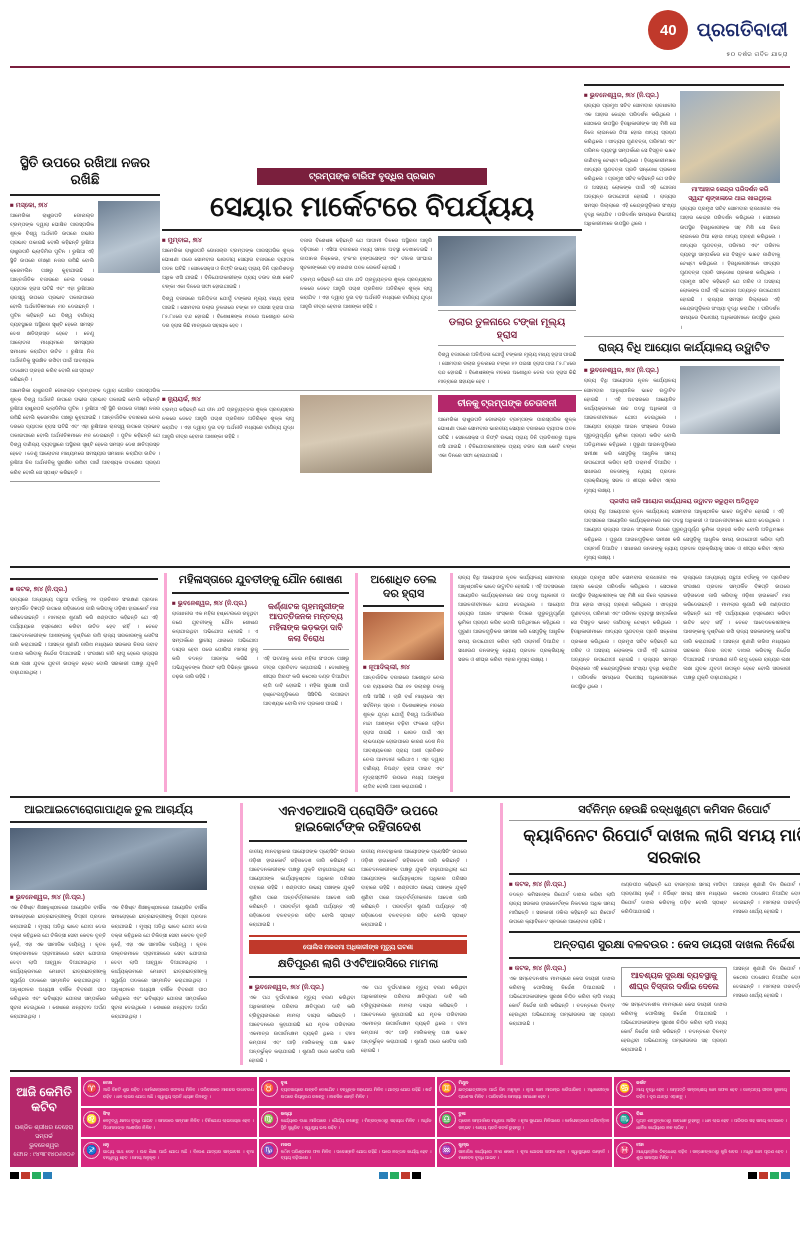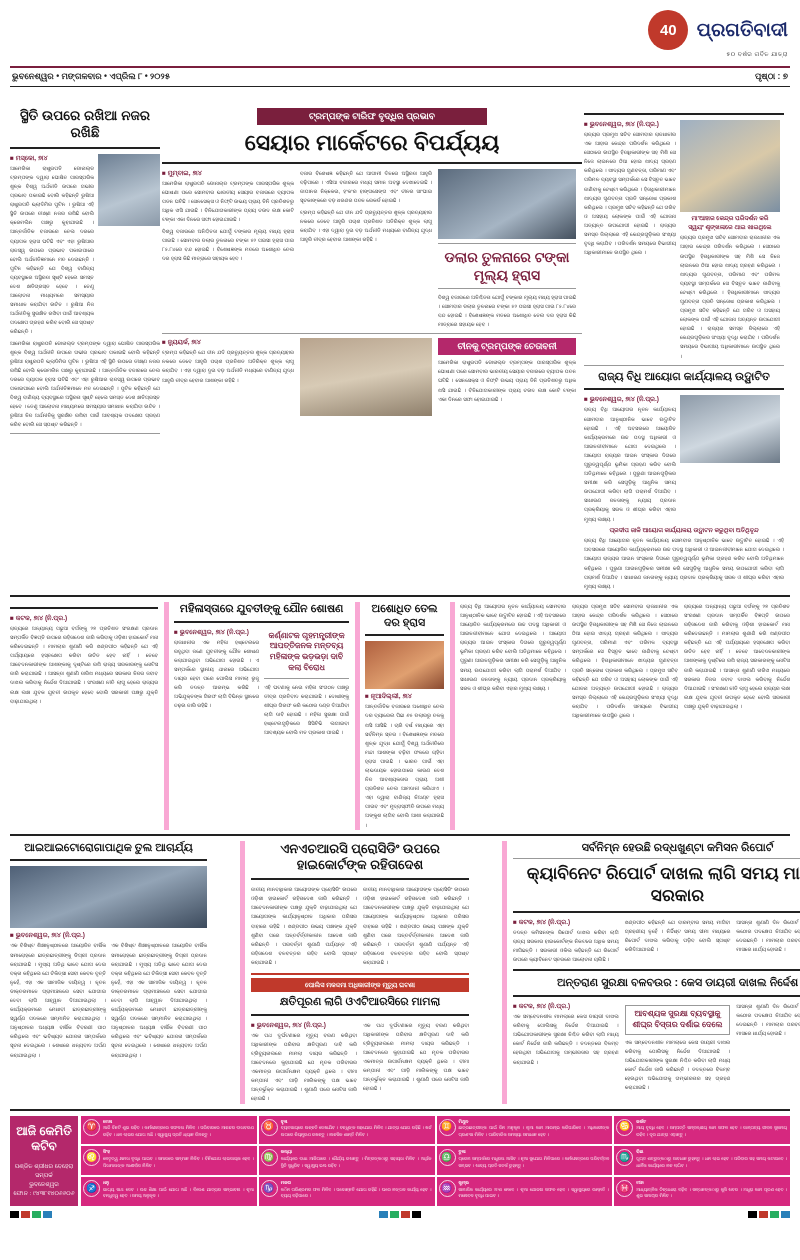--- a/index.html
+++ b/index.html
@@ -40,45 +40,45 @@
   .body-text {
     font-size:5.2px; line-height:1.75; text-align:justify; color:#222;
     word-spacing:0px;
   }
   .kicker {
     background:#7a1f3d; color:#fff; font-size:9px; font-weight:bold;
     text-align:center; padding:3px 4px; display:block;
   }
   .kicker-pink { background:#b4286b; }
   .kicker-red { background:#c0392b; }
-  .subhead { font-size:14px; font-weight:bold; color:#7a1f3d; text-align:center;
+  .subhead { font-size:10px; font-weight:bold; color:#7a1f3d; text-align:center;
     line-height:1.3; margin:4px 0; }
   .caption { font-size:6.2px; font-weight:bold; color:#7a1f3d; text-align:center;
     line-height:1.4; padding:2px 3px; }
   .photo { background:#c9d4de; position:relative; overflow:hidden; }
   .photo.p1 { background:linear-gradient(160deg,#6d7f93,#b9c6d2 60%,#8b99a8); }
   .photo.p2 { background:linear-gradient(150deg,#9fb0c2,#d9c9a8 55%,#7b8fa3); }
   .photo.p3 { background:linear-gradient(170deg,#b8a48e,#d8cbb6 50%,#8e7f6b); }
   .photo.p5 { background:linear-gradient(150deg,#5b6b7d,#a6b5c4 60%,#44505e); }
   .photo.p6 { background:linear-gradient(160deg,#8d9aa8,#cfd8e0 55%,#6d7a88); }
   .photo.p7 { background:linear-gradient(150deg,#b0603f,#e0a070 60%,#8a4a30); }
   .photo.p8 { background:linear-gradient(160deg,#4f6076,#93a4b6 50%,#3c4a5c); }
 
   .section-hd { font-size:13px; font-weight:bold; text-align:center; line-height:1.25;
     color:#111; }
   .section-hd.sm { font-size:11px; }
   .section-hd.lg { font-size:17px; }
-  .section-hd.xl { font-size:22px; }
+  .section-hd.xl { font-size:28px; }
 
   
   .band { display:flex; gap:6px; }
-  .vsep { border-left:5px solid #f9a8d4; }
+  .vsep { border-left:3px solid #f9a8d4; }
 
   
-  .top-band { display:flex; gap:2px; margin-top:21px; }
+  .top-band { display:flex; gap:2px; margin-top:11px;align-items:center; }
   .tb-left { width:150px; }
   .tb-mid { width:420px; }
   .tb-right { width:200px; }
 
   .mid-band { display:flex; gap:6px; margin-top:5px; }
 
   
   .horo-wrap { display:flex; gap:3px; margin-top:4px; }
   .horo-title-box { width:68px; background:#b4286b; color:#fff; text-align:center;
     padding:8px 3px; }
@@ -107,24 +107,20 @@
 <div class="page">
 
   <div class="masthead">
     <div class="logo-wrap">
       <span class="logo-badge">40</span>
       <span class="logo-name">ପ୍ରଗତିବାଦୀ</span>
       <div class="logo-sub">୫୦ ବର୍ଷର ଗର୍ବିତ ଯାତ୍ରା</div>
     </div>
   </div>
 
-  <div class="dateline">
-    <span>ଭୁବନେଶ୍ୱର • ମଙ୍ଗଳବାର • ଏପ୍ରିଲ ୮ • ୨୦୨୫</span>
-    <span>ପୃଷ୍ଠା : ୭</span>
-  </div>
 
   <div class="top-band">
 
     <div class="tb-left">
       <div class="section-hd" style="font-size:13.5px;">ସ୍ଥିତି ଉପରେ ରଖିଆ ନଜର ରଖିଛି</div>
       <div class="thickrule"></div>
       <div style="display:flex; gap:4px;">
         <div style="flex:1;">
           <div class="byline">■ ମସ୍କୋ, ୭ା୪</div>
           <div class="body-text">ଆମେରିକା ରାଷ୍ଟ୍ରପତି ଡୋନାଲ୍ଡ ଟ୍ରମ୍ପଙ୍କ ଦ୍ୱାରା ଘୋଷିତ ପାରସ୍ପରିକ ଶୁଳ୍କ ବିଶ୍ୱ ଅର୍ଥନୀତି ଉପରେ ଗଭୀର ପ୍ରଭାବ ପକାଇଛି ବୋଲି କହିଛନ୍ତି ରୁଷିଆ ରାଷ୍ଟ୍ରପତି ଭ୍ଲାଦିମିର ପୁଟିନ । ରୁଷିଆ ଏହି ସ୍ଥିତି ଉପରେ ତୀକ୍ଷ୍ଣ ନଜର ରଖିଛି ବୋଲି କ୍ରେମଲିନ ପକ୍ଷରୁ କୁହାଯାଇଛି । ଆନ୍ତର୍ଜାତିକ ବଜାରରେ ତେଲ ଦରରେ ବ୍ୟାପକ ହ୍ରାସ ଘଟିଛି ଏବଂ ଏହା ରୁଷିଆର ରାଜସ୍ୱ ଉପରେ ପ୍ରଭାବ ପକାଇପାରେ ବୋଲି ଅର୍ଥନୀତିଜ୍ଞମାନେ ମତ ଦେଇଛନ୍ତି । ପୁଟିନ କହିଛନ୍ତି ଯେ ବିଶ୍ୱ ବାଣିଜ୍ୟ ବ୍ୟବସ୍ଥାରେ ଅସ୍ଥିରତା ସୃଷ୍ଟି ହେଲେ ସମସ୍ତ ଦେଶ କ୍ଷତିଗ୍ରସ୍ତ ହେବେ । ତେଣୁ ଆଲୋଚନା ମାଧ୍ୟମରେ ସମସ୍ୟାର ସମାଧାନ କରାଯିବା ଉଚିତ । ରୁଷିଆ ନିଜ ଅର୍ଥନୀତିକୁ ସୁରକ୍ଷିତ ରଖିବା ପାଇଁ ଆବଶ୍ୟକ ପଦକ୍ଷେପ ଗ୍ରହଣ କରିବ ବୋଲି ସେ ସ୍ପଷ୍ଟ କରିଛନ୍ତି ।</div>

